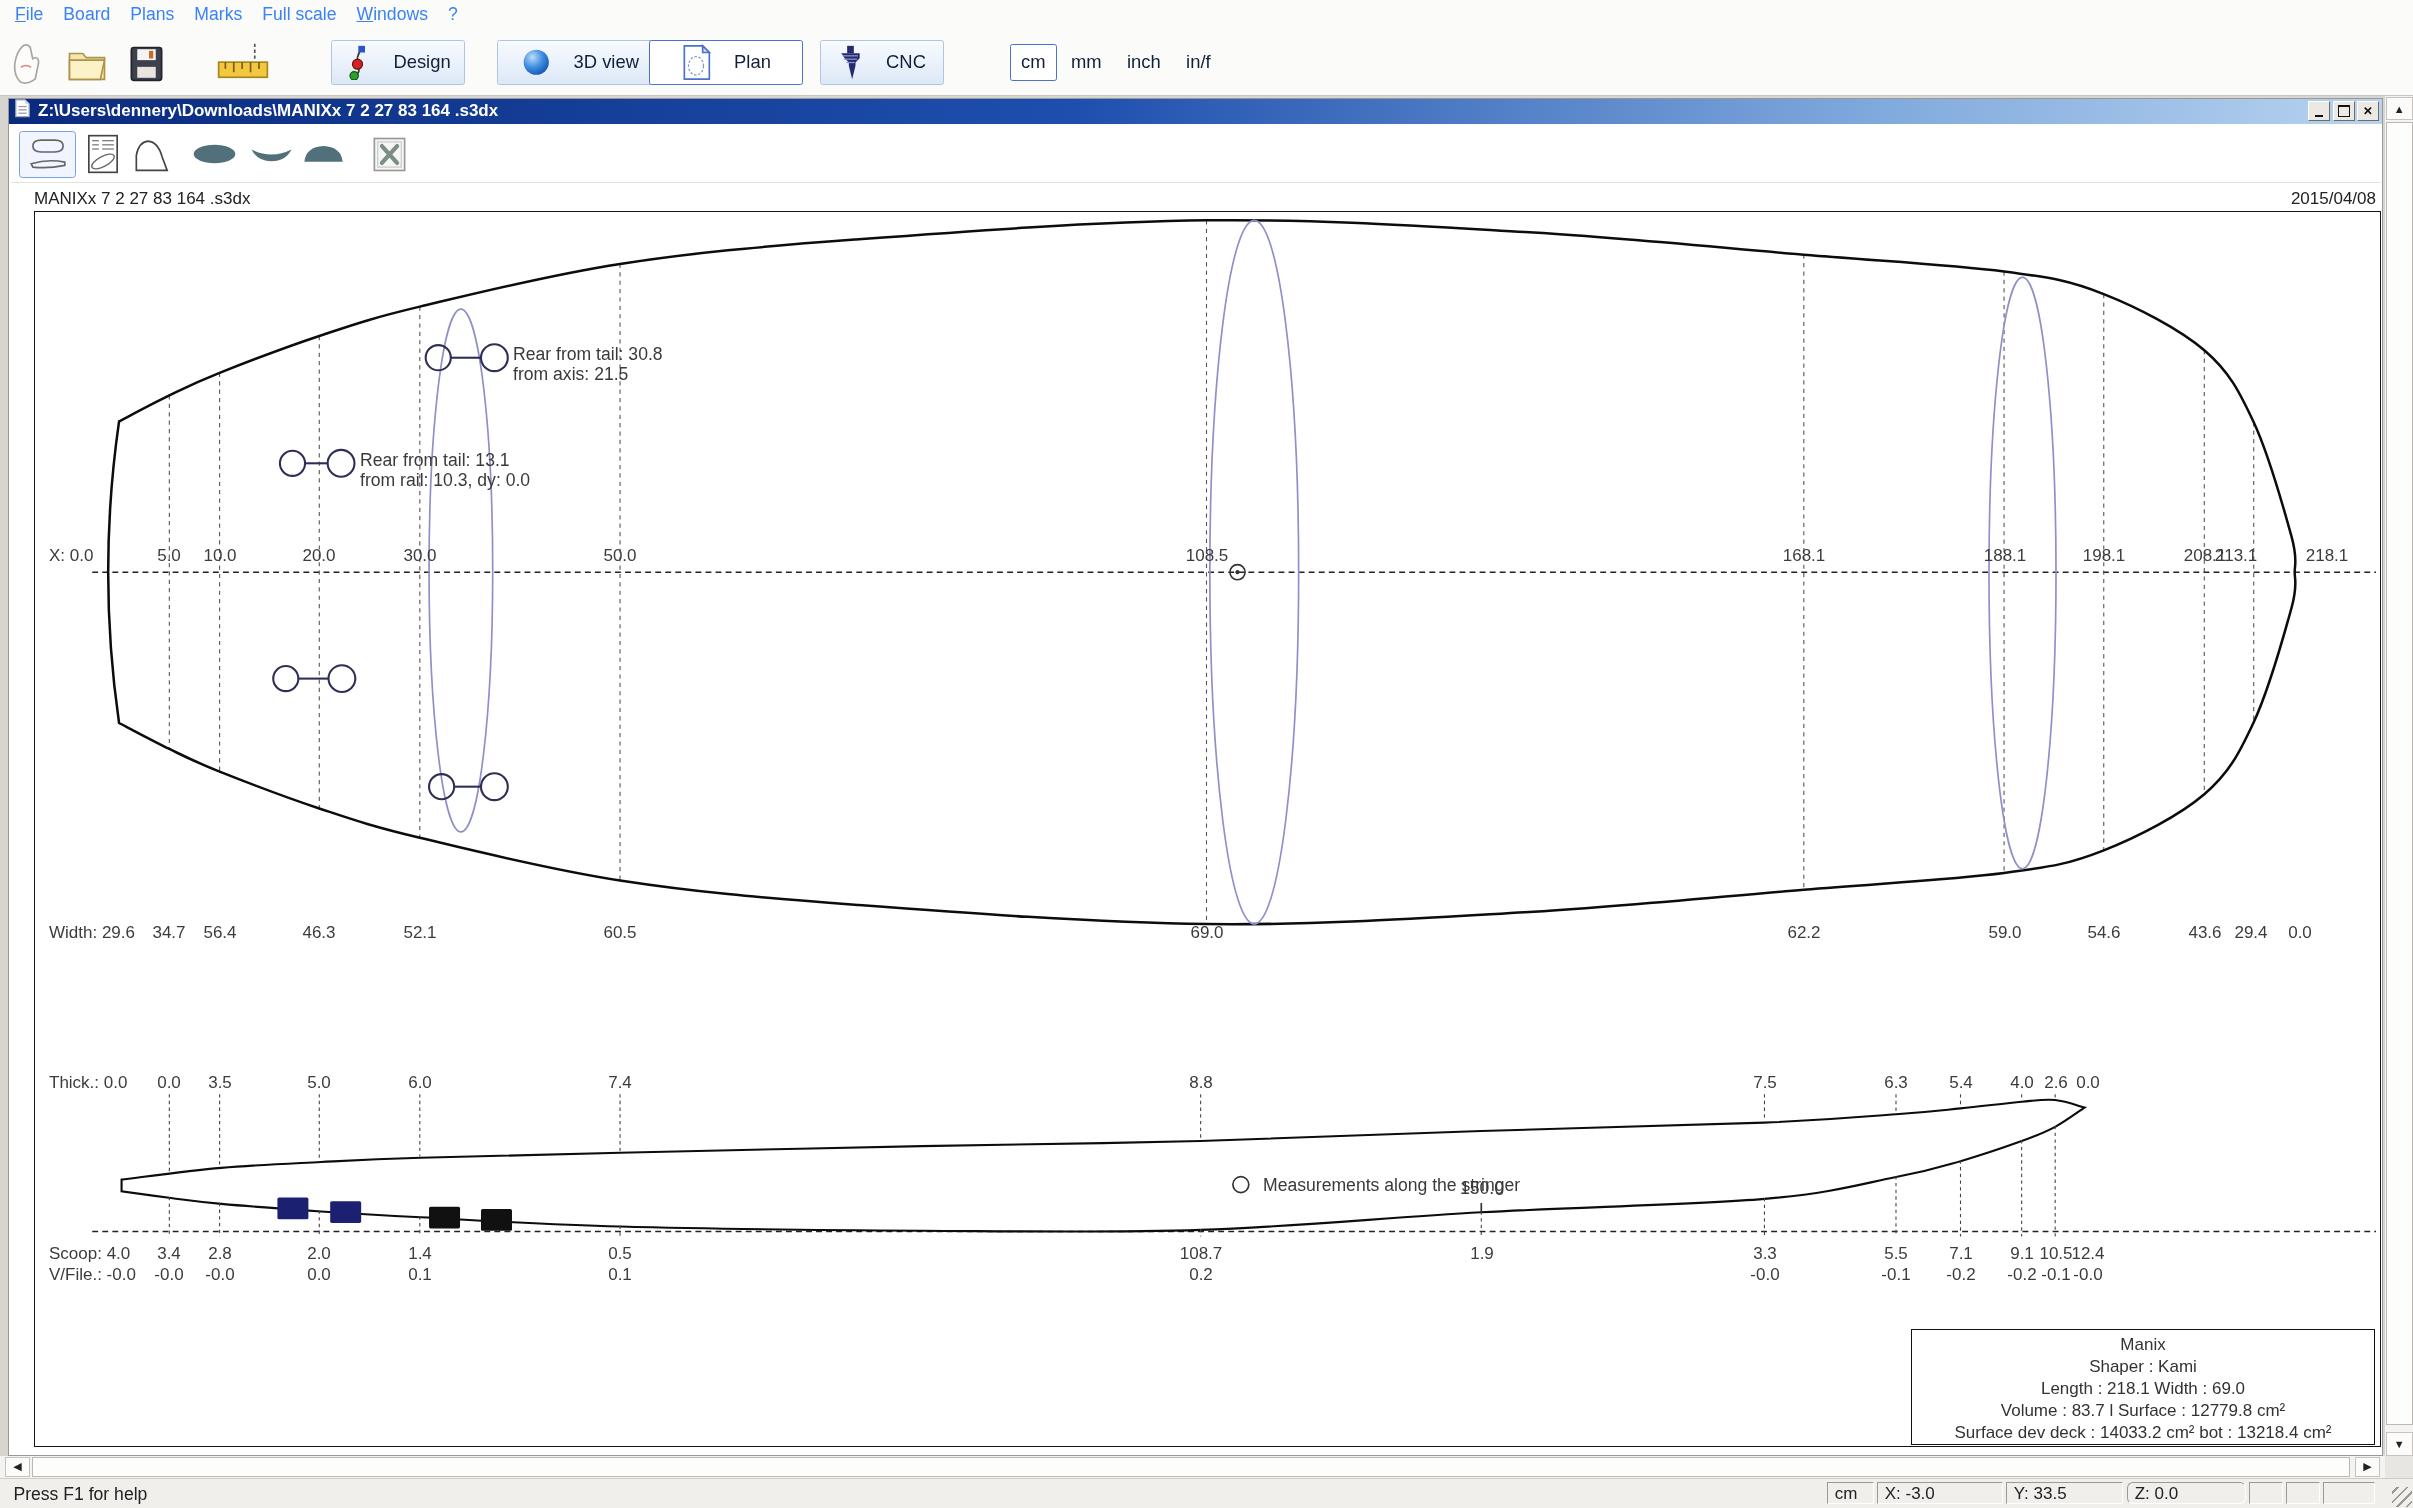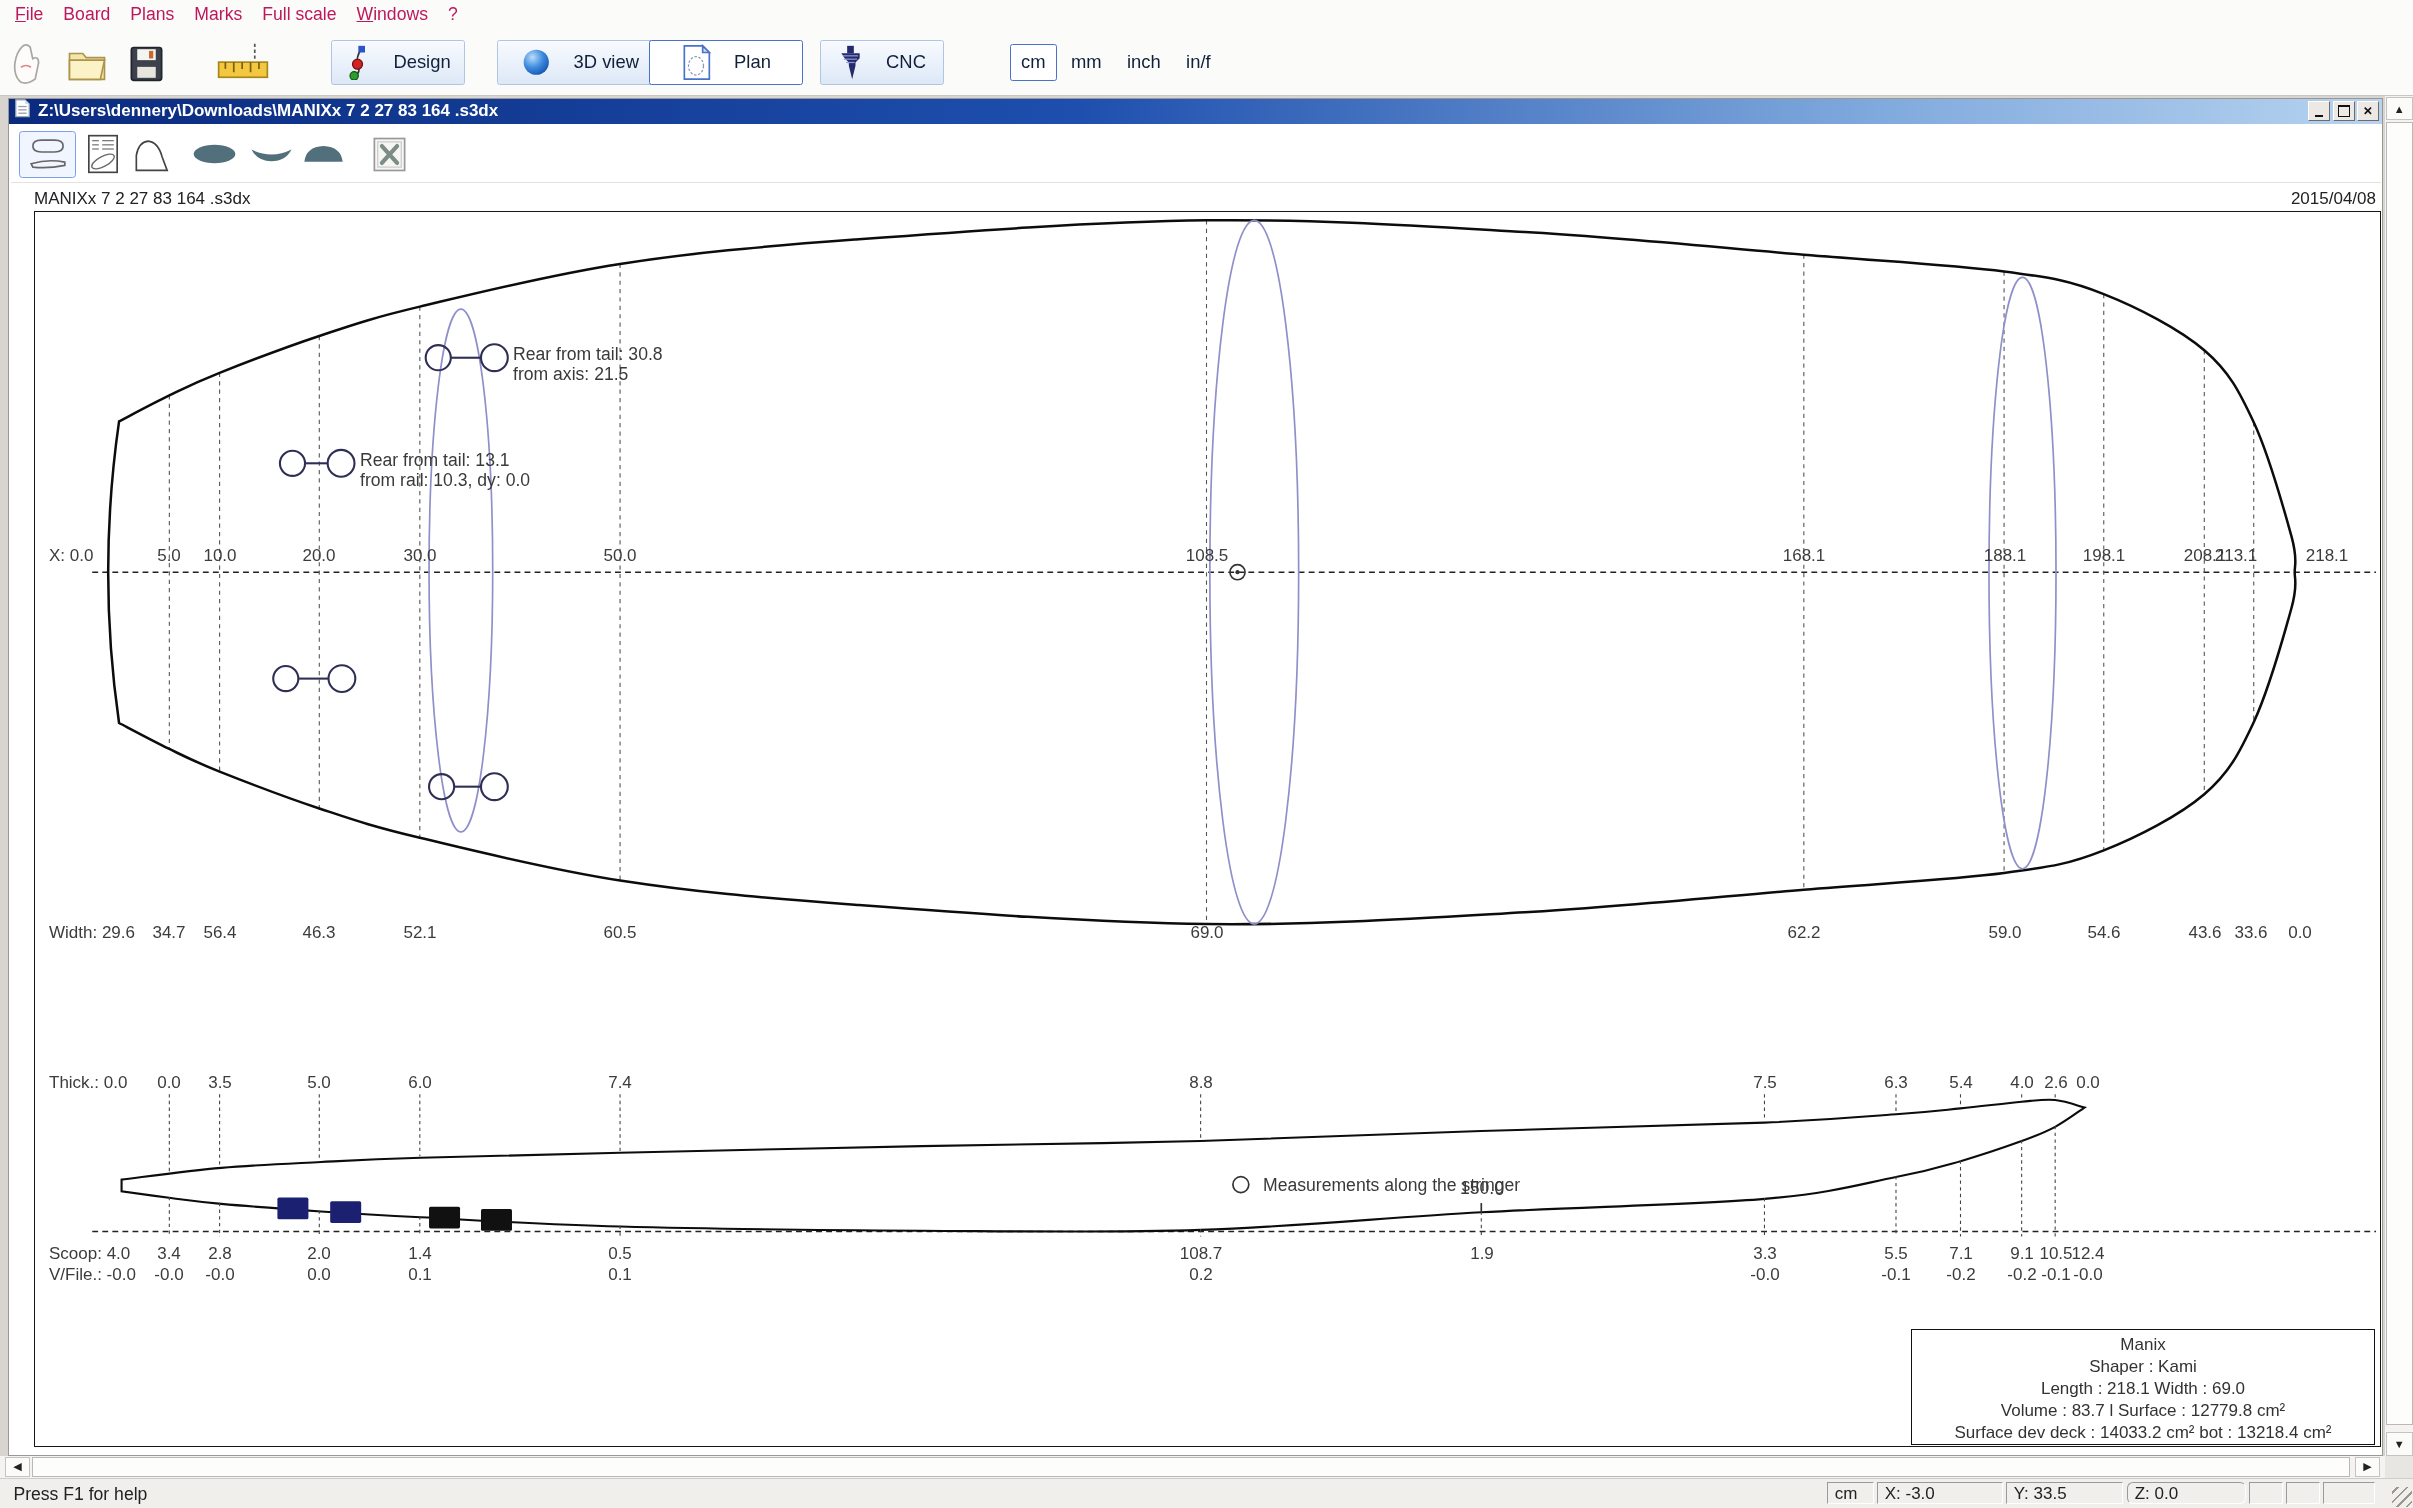--- a/index.html
+++ b/index.html
@@ -1,20 +1,20 @@
 <!DOCTYPE html>
 <html style="font-size:13.4px"><head>
 <meta charset="utf-8">
 <style>
   html,body{margin:0;padding:0;width:2413px;height:1508px;overflow:hidden;
     font-family:"Liberation Sans",sans-serif;background:#fff;}
   #app{position:relative;width:2413px;height:1508px;background:#fbfbfa;}
   
   #menubar{position:absolute;left:0;top:0;width:2413px;height:28px;background:#fbfbfa;
-    font-size:17.6px;color:#be185d;display:flex;align-items:center;padding-left:5px;box-sizing:border-box;}
+    font-size:17.6px;color:#3b82f6;display:flex;align-items:center;padding-left:5px;box-sizing:border-box;}
   .menu-item{padding:1.7px 10px;display:inline-block;cursor:default;}
   .ul-first::first-letter{text-decoration:underline;}
   
   #toolbar{position:absolute;left:0;top:28px;width:2413px;height:67px;background:#fbfbfa;
     border-bottom:0.8px solid #c9c6c1;}
   .tbicon{position:absolute;top:13.4px;width:44px;height:44px;display:flex;align-items:center;justify-content:center;}
   .tbbtn{position:absolute;top:11.7px;height:45px;box-sizing:border-box;border:0.8px solid #b0c4e4;border-radius:2.5px;
     background:linear-gradient(#f8fbff,#dde8f6);display:flex;align-items:center;justify-content:center;
     gap:23px;font-size:18.4px;color:#10203a;padding:0 10px;}
   .tbbtn.active{background:#fff;border:1.7px solid #4a72cc;}
@@ -348,21 +348,21 @@
       <div class="mlabel ctr" style="left: 169px; top: 923px;">34.7</div>
       <div class="mlabel ctr" style="left: 220px; top: 923px;">56.4</div>
       <div class="mlabel ctr" style="left: 319px; top: 923px;">46.3</div>
       <div class="mlabel ctr" style="left: 420px; top: 923px;">52.1</div>
       <div class="mlabel ctr" style="left: 620px; top: 923px;">60.5</div>
       <div class="mlabel ctr" style="left: 1207px; top: 923px;">69.0</div>
       <div class="mlabel ctr" style="left: 1804px; top: 923px;">62.2</div>
       <div class="mlabel ctr" style="left: 2005px; top: 923px;">59.0</div>
       <div class="mlabel ctr" style="left: 2104px; top: 923px;">54.6</div>
       <div class="mlabel ctr" style="left: 2205px; top: 923px;">43.6</div>
-      <div class="mlabel ctr" style="left: 2251px; top: 923px;">33.6</div>
+      <div class="mlabel ctr" style="left: 2251px; top: 923px;">29.4</div>
       <div class="mlabel ctr" style="left: 2300px; top: 923px;">0.0</div>
       <div class="mlabel" style="left: 49px; top: 1073px;">Thick.: 0.0</div>
       <div class="mlabel ctr" style="left: 169px; top: 1073px;">0.0</div>
       <div class="mlabel ctr" style="left: 220px; top: 1073px;">3.5</div>
       <div class="mlabel ctr" style="left: 319px; top: 1073px;">5.0</div>
       <div class="mlabel ctr" style="left: 420px; top: 1073px;">6.0</div>
       <div class="mlabel ctr" style="left: 620px; top: 1073px;">7.4</div>
       <div class="mlabel ctr" style="left: 1201px; top: 1073px;">8.8</div>
       <div class="mlabel ctr" style="left: 1765px; top: 1073px;">7.5</div>
       <div class="mlabel ctr" style="left: 1896px; top: 1073px;">6.3</div>

